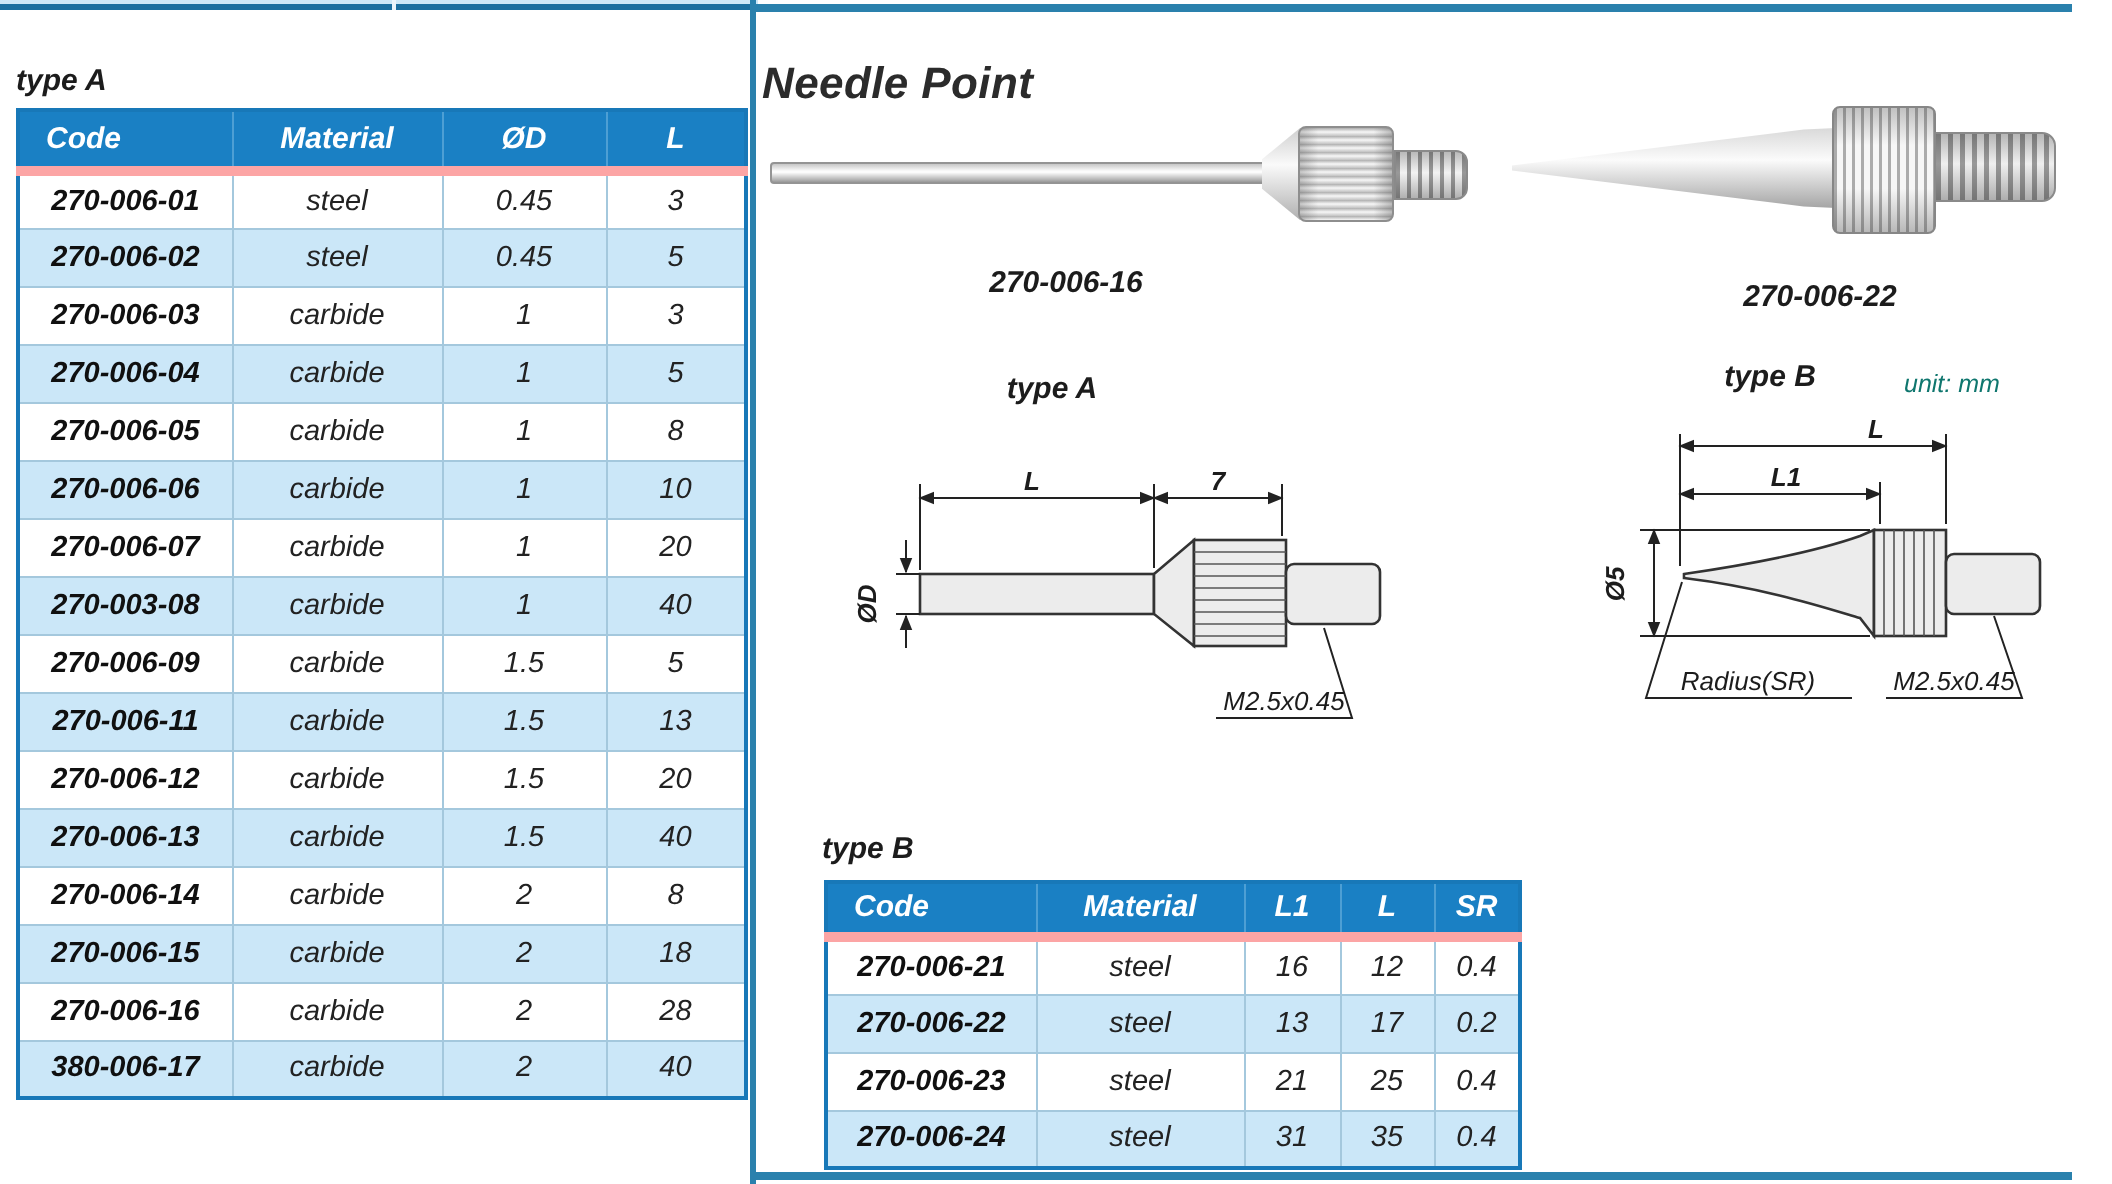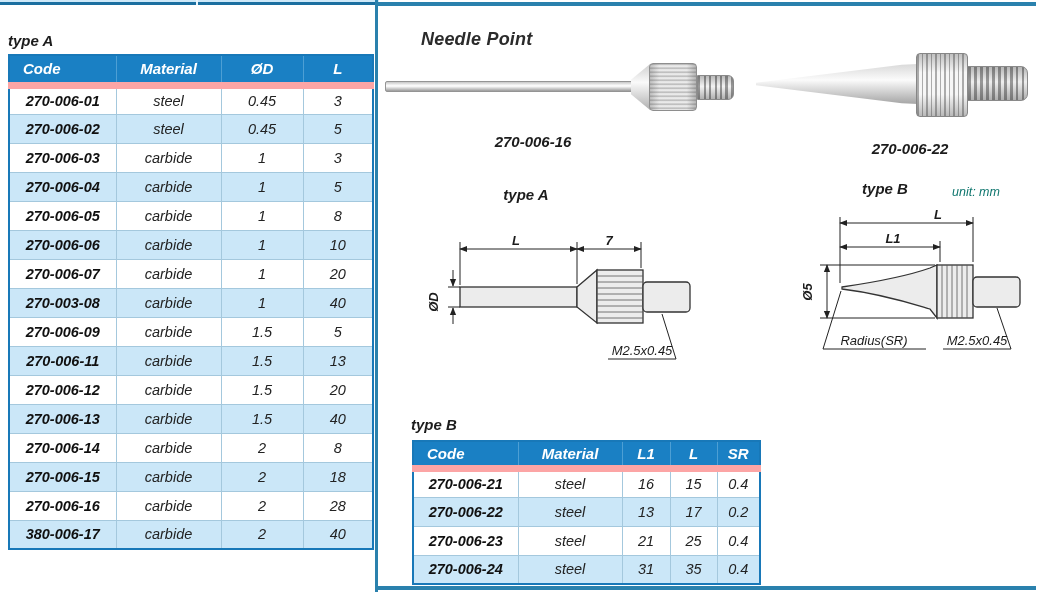--- a/index.html
+++ b/index.html
@@ -14,28 +14,28 @@
     background:#cde8f8; border-bottom:3px solid #1b6fa0; }
   .prev-table-divider { position:absolute; left:196px; top:0; width:2px; height:5px; background:#eaf4fb; }
 
   
   .panel-border-left   { position:absolute; left:375px; top:0;   width:3px;  height:592px; background:#2a81ad; }
   .panel-border-top    { position:absolute; left:375px; top:2px; width:661px; height:4px;  background:#2a81ad; }
   .panel-border-bottom { position:absolute; left:375px; top:586px; width:661px; height:4px; background:#2a81ad; }
 
   
   .section-heading { position:absolute; font-size:15px; font-weight:bold; color:#1c1c1c; }
-  .page-title { position:absolute; left:421px; top:29px; font-size:18px; font-weight:bold; color:#2b2b2b; letter-spacing:.2px; }
+  .page-title { position:absolute; left:381px; top:29px; font-size:22px; font-weight:bold; color:#2b2b2b; letter-spacing:.2px; }
   .unit-note { position:absolute; left:952px; top:185px; width:95px; font-size:12.5px; color:#0f766e; text-align:left; }
 
   
   table.spec { position:absolute; border-collapse:collapse; table-layout:fixed;
     font-size:14.5px; color:#222; background:#fff; border:2px solid #1878b8; }
   table.spec th { background:#1a80c4; color:#fff; font-size:15px; font-weight:bold;
-    text-align:center; border:1px solid #4d9fd4; border-top:none; border-bottom:7px solid #fca5a5; }
+    text-align:center; border:1px solid #4d9fd4; border-top:none; border-bottom:5px solid #fca5a5; }
   table.spec th:first-child { text-align:left; padding-left:13px; }
   table.spec td { text-align:center; border:1px solid #a4c8dd; }
   table.spec td:first-child { font-weight:bold; color:#101010; }
   table.spec tbody tr:nth-child(even) td { background:#cbe7f8; }
   #tableA { left:8px; top:54px; width:364px; }
   #tableA th { height:30px; }
   #tableA td { height:29px; }
   #tableA th:nth-child(1), #tableA td:nth-child(1) { width:107px; }
   #tableA th:nth-child(2), #tableA td:nth-child(2) { width:105px; }
   #tableA th:nth-child(3), #tableA td:nth-child(3) { width:82px; }
@@ -296,21 +296,21 @@
           <th>L1</th>
           <th>L</th>
           <th>SR</th>
         </tr>
       </thead>
       <tbody>
         <tr>
           <td>270-006-21</td>
           <td>steel</td>
           <td>16</td>
-          <td>15</td>
+          <td>12</td>
           <td>0.4</td>
         </tr>
         <tr>
           <td>270-006-22</td>
           <td>steel</td>
           <td>13</td>
           <td>17</td>
           <td>0.2</td>
         </tr>
         <tr>

